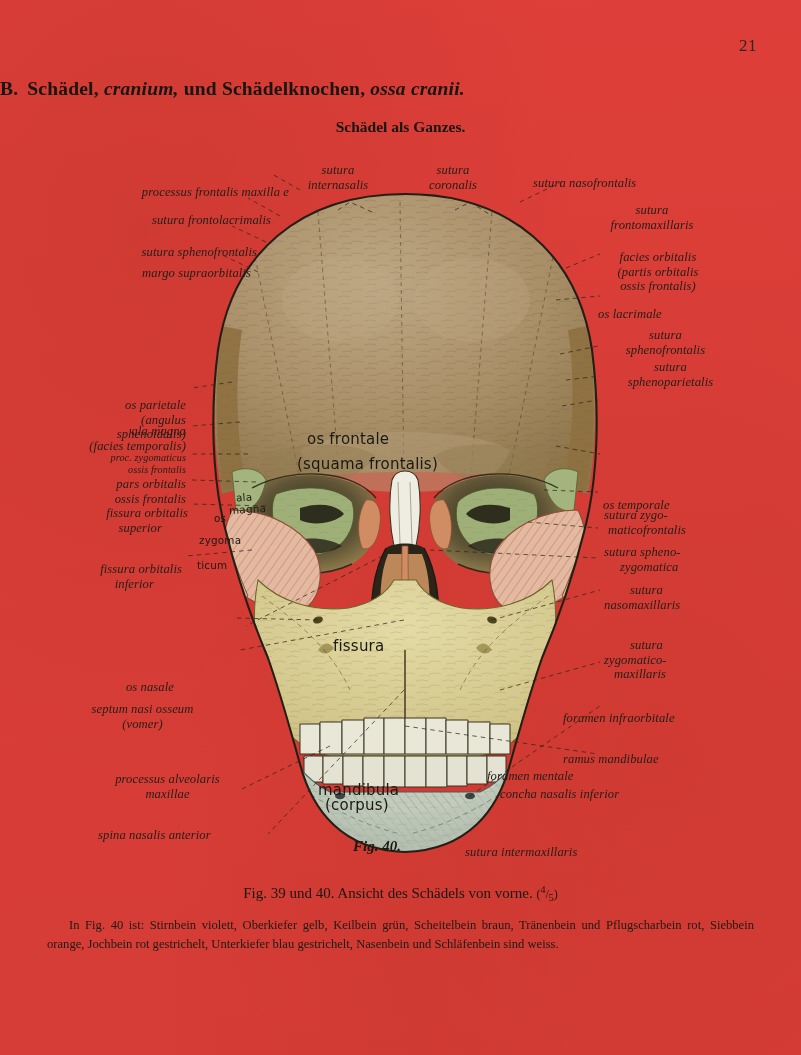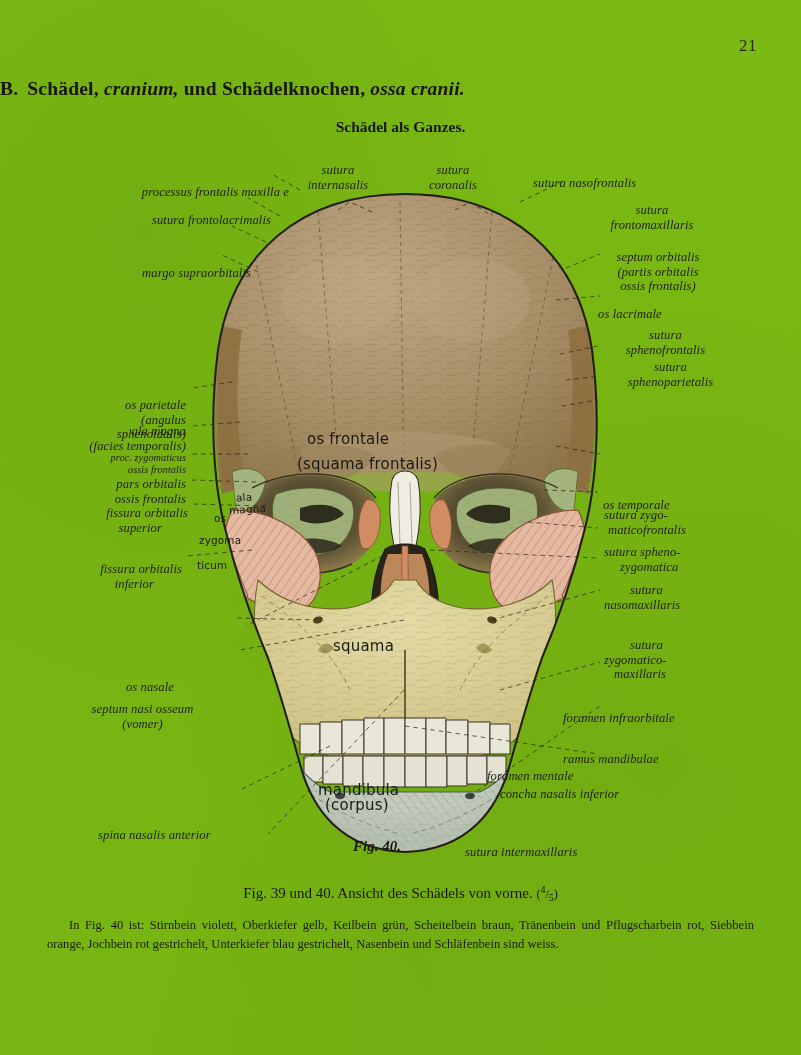--- a/index.html
+++ b/index.html
@@ -4,21 +4,21 @@
 <style>
   html, body {
     margin: 0;
     padding: 0;
     background: #ffffff;
   }
   #page {
     position: relative;
     width: 801px;
     height: 1055px;
-    background: #84cc16;
+    background: #ef4444;
     overflow: hidden;
     font-family: "Liberation Serif", serif;
     color: #1b1a14;
   }
   
   #paper-grain {
     position: absolute;
     inset: 0;
     pointer-events: none;
     background:
@@ -409,21 +409,21 @@
     </g>
   </svg>
 
   <div class="figlbl" style="left:307px; top:430px;">os frontale</div>
   <div class="figlbl" style="left:297px; top:455px;">(squama frontalis)</div>
   <div class="figlbl sm" style="left:236px; top:491px; transform:rotate(-4deg);">ala</div>
   <div class="figlbl sm" style="left:229px; top:503px; transform:rotate(-4deg);">magna</div>
   <div class="figlbl sm" style="left:214px; top:512px;">os</div>
   <div class="figlbl sm" style="left:199px; top:534px;">zygoma</div>
   <div class="figlbl sm" style="left:197px; top:559px;">ticum</div>
-  <div class="figlbl" style="left:333px; top:637px;">squama</div>
+  <div class="figlbl" style="left:333px; top:637px;">fissura</div>
   <div class="figlbl" style="left:318px; top:781px;">mandibula</div>
   <div class="figlbl" style="left:325px; top:796px;">(corpus)</div>
 
   <div class="figno" style="left:353px; top:838px;">Fig. 40.</div>
 
   <div class="lbl c" style="left:288px; top:163px; width:100px;">
     <div>sutura</div>
     <div>internasalis</div>
   </div>
   <div class="lbl c" style="left:403px; top:163px; width:100px;">
@@ -432,20 +432,23 @@
   </div>
   <div class="lbl l" style="left:533px; top:176px;">
     <div>sutura nasofrontalis</div>
   </div>
 
   <div class="lbl r" style="left:0px; top:185px; width:289px;">
     <div>processus frontalis maxilla e</div>
   </div>
   <div class="lbl r" style="left:0px; top:213px; width:271px;">
     <div>sutura frontolacrimalis</div>
+  </div>
+  <div class="lbl r" style="left:0px; top:245px; width:257px;">
+    <div>sutura sphenofrontalis</div>
   </div>
   <div class="lbl r" style="left:0px; top:266px; width:251px;">
     <div>margo supraorbitalis</div>
   </div>
 
   <div class="lbl r" style="left:0px; top:380px; width:186px;margin-top:18px;">
     <div>os parietale</div>
     <div class="tiny">(angulus</div>
     <div class="tiny">sphenoidalis)</div>
   </div>
@@ -470,30 +473,34 @@
     <div style="padding-right:28px">inferior</div>
   </div>
 
   <div class="lbl c" style="left:80px; top:680px; width:140px;">
     <div>os nasale</div>
   </div>
   <div class="lbl c" style="left:55px; top:702px; width:175px;">
     <div>septum nasi osseum</div>
     <div>(vomer)</div>
   </div>
+  <div class="lbl c" style="left:85px; top:772px; width:165px;">
+    <div>processus alveolaris</div>
+    <div>maxillae</div>
+  </div>
   <div class="lbl l" style="left:98px; top:828px;">
     <div>spina nasalis anterior</div>
   </div>
 
   <div class="lbl c" style="left:567px; top:203px; width:170px;">
     <div>sutura</div>
     <div>frontomaxillaris</div>
   </div>
   <div class="lbl c" style="left:578px; top:250px; width:160px;">
-    <div>septum orbitalis</div>
+    <div>facies orbitalis</div>
     <div class="tiny">(partis orbitalis</div>
     <div class="tiny">ossis frontalis)</div>
   </div>
   <div class="lbl l" style="left:598px; top:307px;">
     <div>os lacrimale</div>
   </div>
   <div class="lbl c" style="left:588px; top:328px; width:155px;">
     <div>sutura</div>
     <div>sphenofrontalis</div>
   </div>

